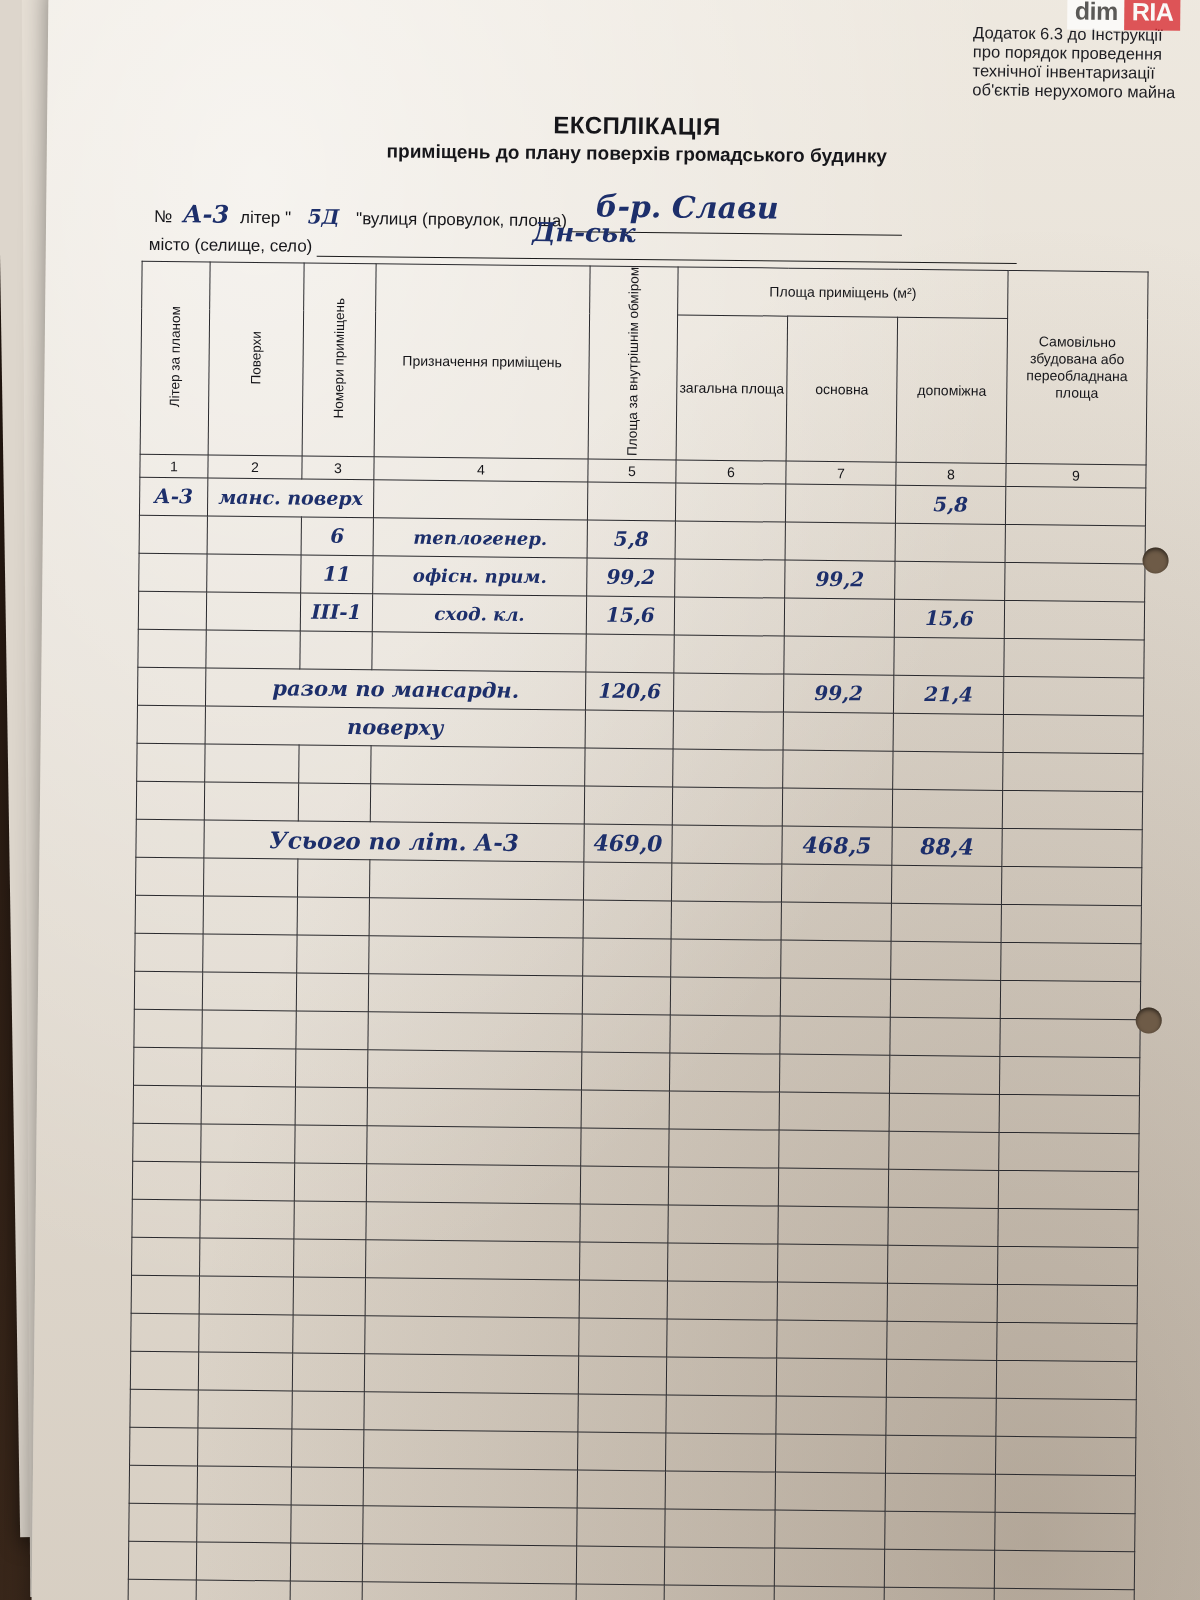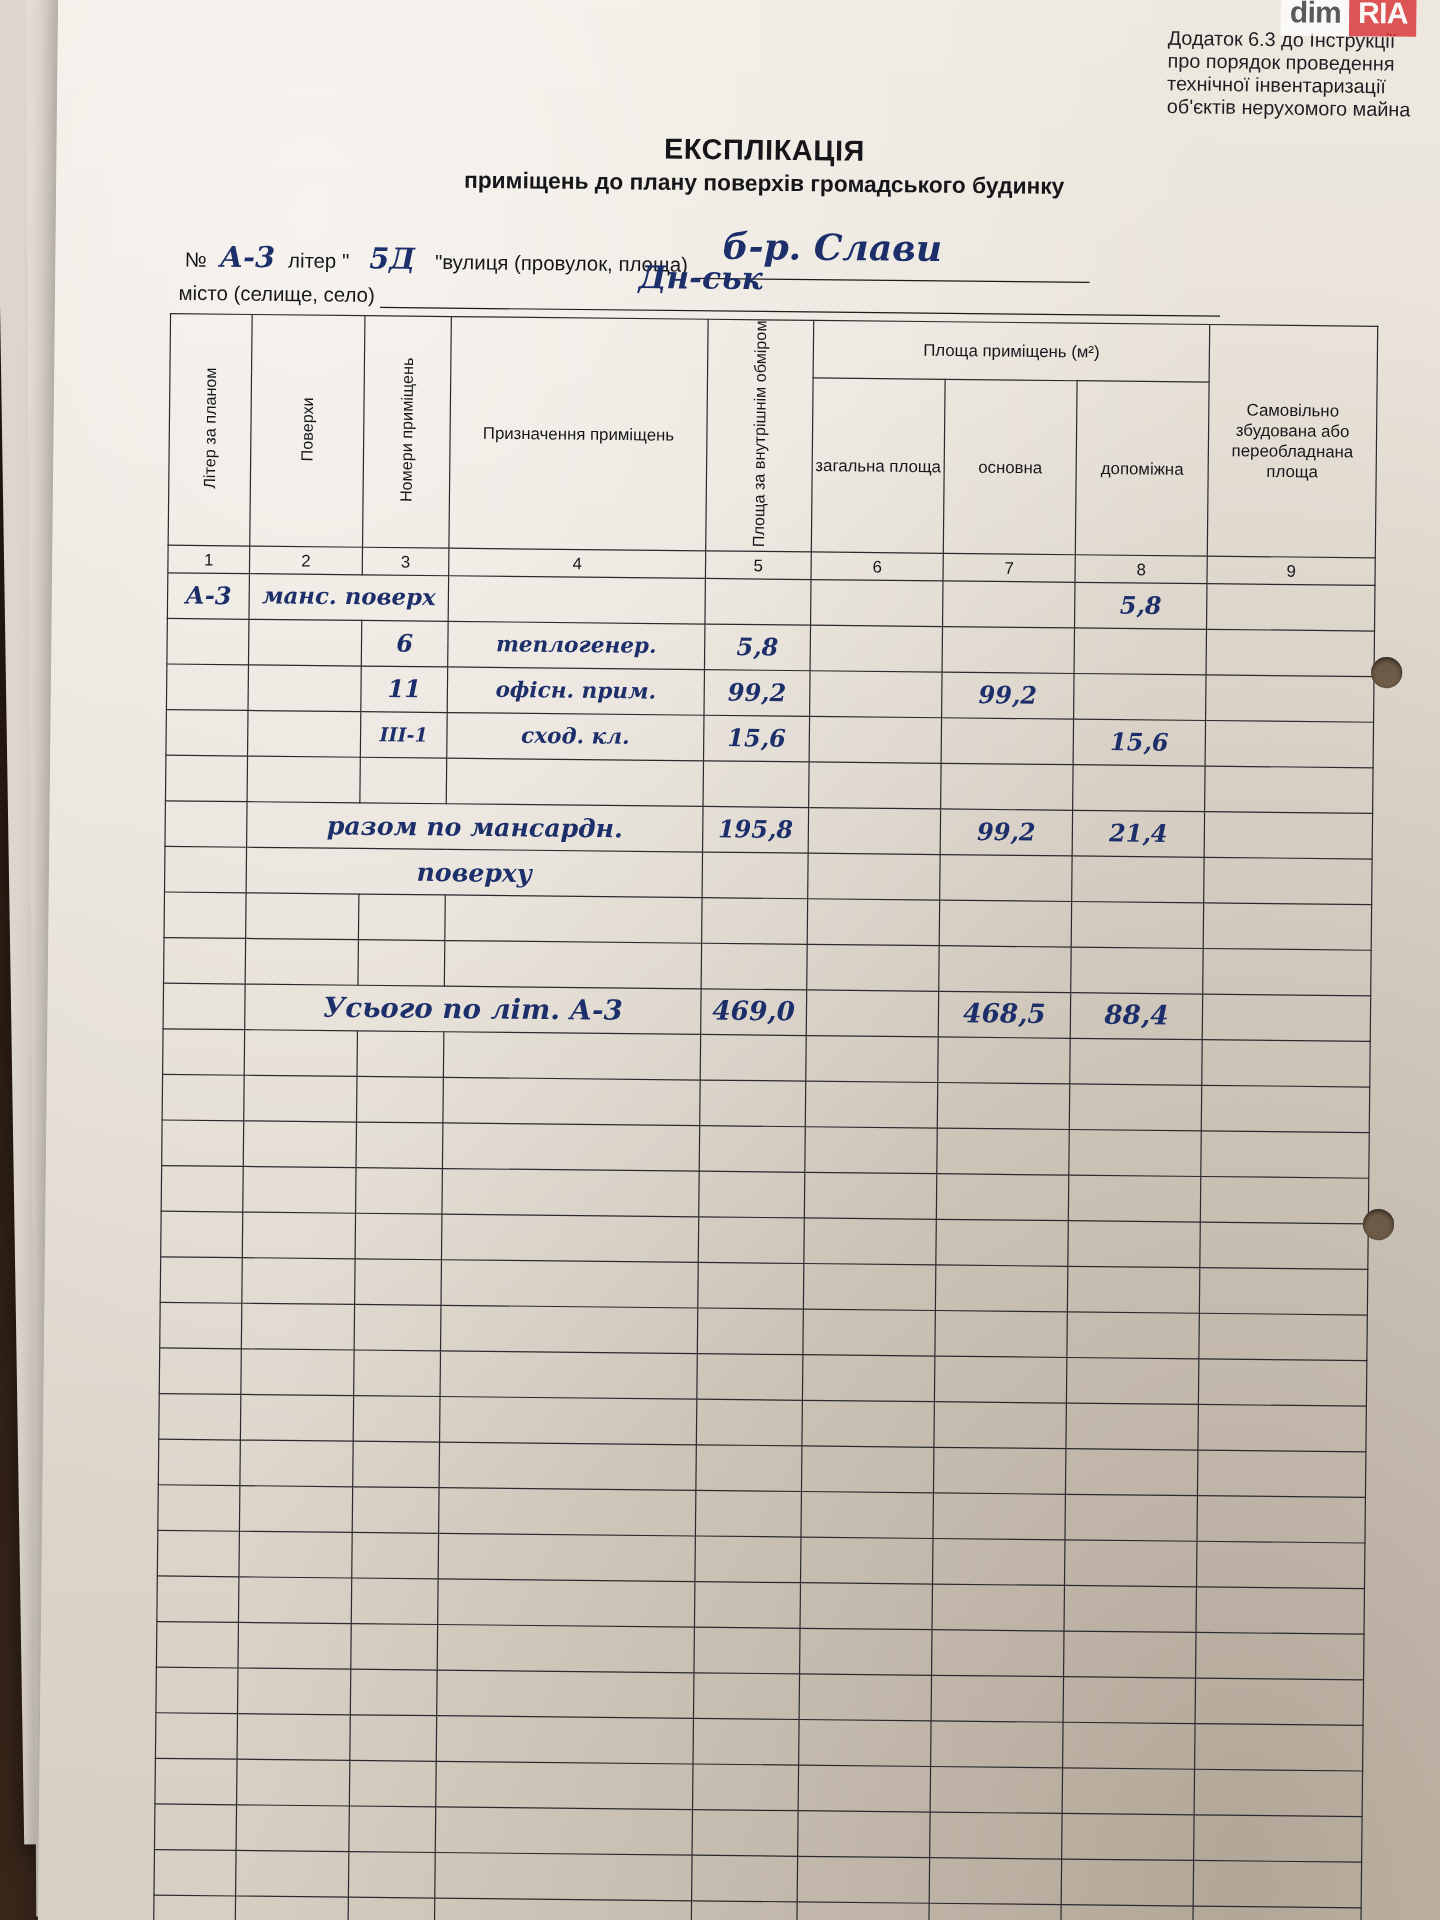--- a/index.html
+++ b/index.html
@@ -231,21 +231,21 @@
 
     <div class="title-block">
       <div class="title-1">ЕКСПЛІКАЦІЯ</div>
       <div class="title-2">приміщень до плану поверхів громадського будинку</div>
     </div>
 
     <div class="line-row row1">
       <span>№</span>
       <span class="hw" style="font-size:24px;padding:0 6px;">А-3</span>
       <span>літер "</span>
-      <span class="hw" style="font-size:24px;padding:0 12px;">5Д</span>
+      <span class="hw" style="font-size:20px;padding:0 12px;">5Д</span>
       <span>"вулиця  (провулок, площа)</span>
       <span class="ul" style="width:330px;position:relative;">
         <span class="hw" style="position:absolute;left:24px;top:-26px;font-size:30px;white-space:nowrap;">б-р. Слави</span>
       </span>
     </div>
 
     <div class="line-row row2">
       <span>місто (селище, село)</span>
       <span class="ul" style="width:700px;position:relative;">
         <span class="hw" style="position:absolute;left:215px;top:-24px;font-size:26px;white-space:nowrap;">Дн-ськ</span>
@@ -328,21 +328,21 @@
             <td class="cell-hw c4hw" style="font-size:18px;">офісн. прим.</td>
             <td class="cell-hw">99,2</td>
             <td class="cell-hw"></td>
             <td class="cell-hw">99,2</td>
             <td class="cell-hw"></td>
             <td class="cell-hw"></td>
           </tr>
           <tr class="data-row">
             <td class="cell-hw"></td>
             <td class="cell-hw"></td>
-            <td class="cell-hw" style="font-size:16px;">ІІІ-1</td>
+            <td class="cell-hw" style="font-size:20px;">ІІІ-1</td>
             <td class="cell-hw c4hw" style="font-size:18px;">сход. кл.</td>
             <td class="cell-hw">15,6</td>
             <td class="cell-hw"></td>
             <td class="cell-hw"></td>
             <td class="cell-hw">15,6</td>
             <td class="cell-hw"></td>
           </tr>
           <tr class="data-row">
             <td class="cell-hw"></td>
             <td class="cell-hw"></td>
@@ -350,21 +350,21 @@
             <td class="cell-hw"></td>
             <td class="cell-hw"></td>
             <td class="cell-hw"></td>
             <td class="cell-hw"></td>
             <td class="cell-hw"></td>
             <td class="cell-hw"></td>
           </tr>
           <tr class="data-row">
             <td class="cell-hw"></td>
             <td class="cell-hw c2hw" colspan="3" style="font-size:21px;white-space:nowrap;">разом по мансардн.</td>
-            <td class="cell-hw">195,8</td>
+            <td class="cell-hw">120,6</td>
             <td class="cell-hw"></td>
             <td class="cell-hw">99,2</td>
             <td class="cell-hw">21,4</td>
             <td class="cell-hw"></td>
           </tr>
           <tr class="data-row">
             <td class="cell-hw"></td>
             <td class="cell-hw" colspan="3" style="font-size:21px;">поверху</td>
             <td class="cell-hw"></td>
             <td class="cell-hw"></td>

